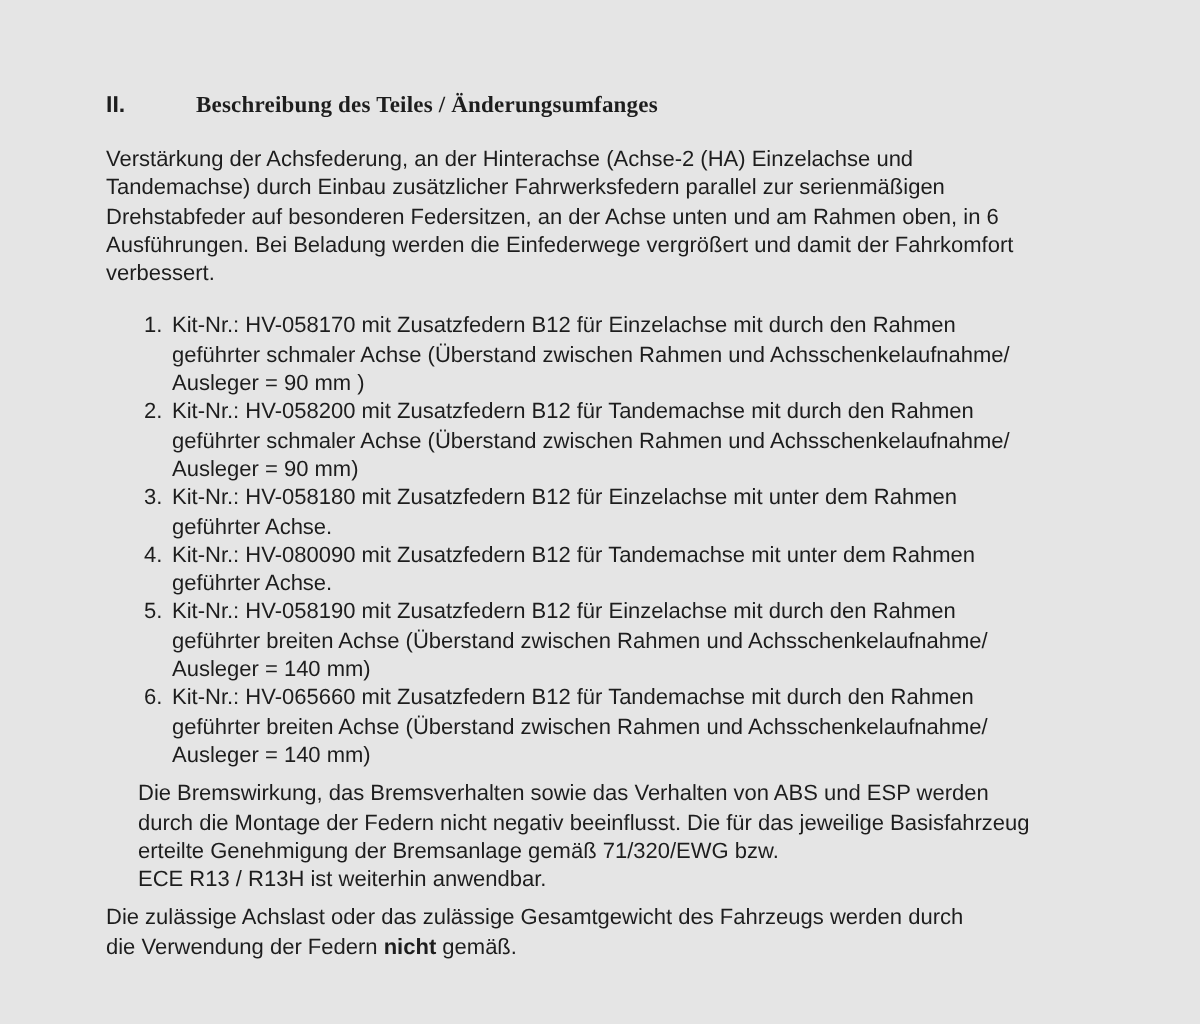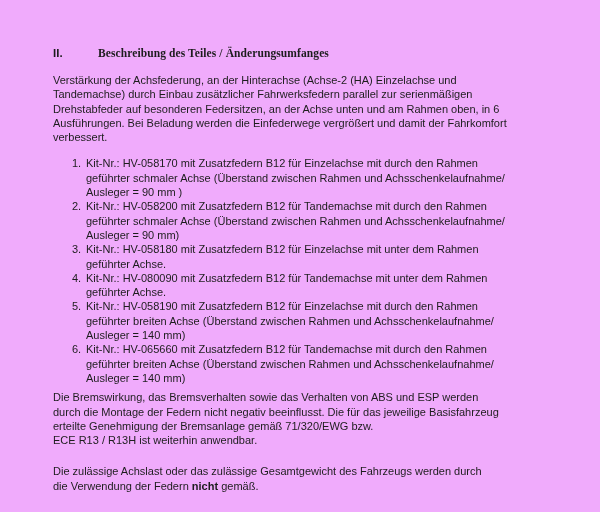--- a/index.html
+++ b/index.html
@@ -6,21 +6,21 @@
     margin: 0;
     padding: 0;
     background: #ffffff;
   }
   .page {
     position: relative;
     width: 600px;
     height: 512px;
     box-sizing: border-box;
     padding: 46px 16px 0 53px;
-    background: #f0abfc;
+    background: #e5e5e5;
     font-family: "Liberation Sans", sans-serif;
     color: #1d1d1d;
     overflow: hidden;
   }
   .heading {
     display: flex;
     margin-bottom: 13px;
   }
   .h-num {
     flex: 0 0 45px;
@@ -57,23 +57,24 @@
   }
   .kit-num {
     flex: 0 0 14px;
     width: 14px;
   }
   .kit-text {
     white-space: pre-line;
   }
   .brakes {
     margin-top: 5px;
+    margin-left: 16px;
   }
   .load {
-    margin-top: 17px;
+    margin-top: 5px;
   }
   .load b {
     font-weight: bold;
   }
 </style>
 </head>
 <body>
 
 <div class="page">
 

